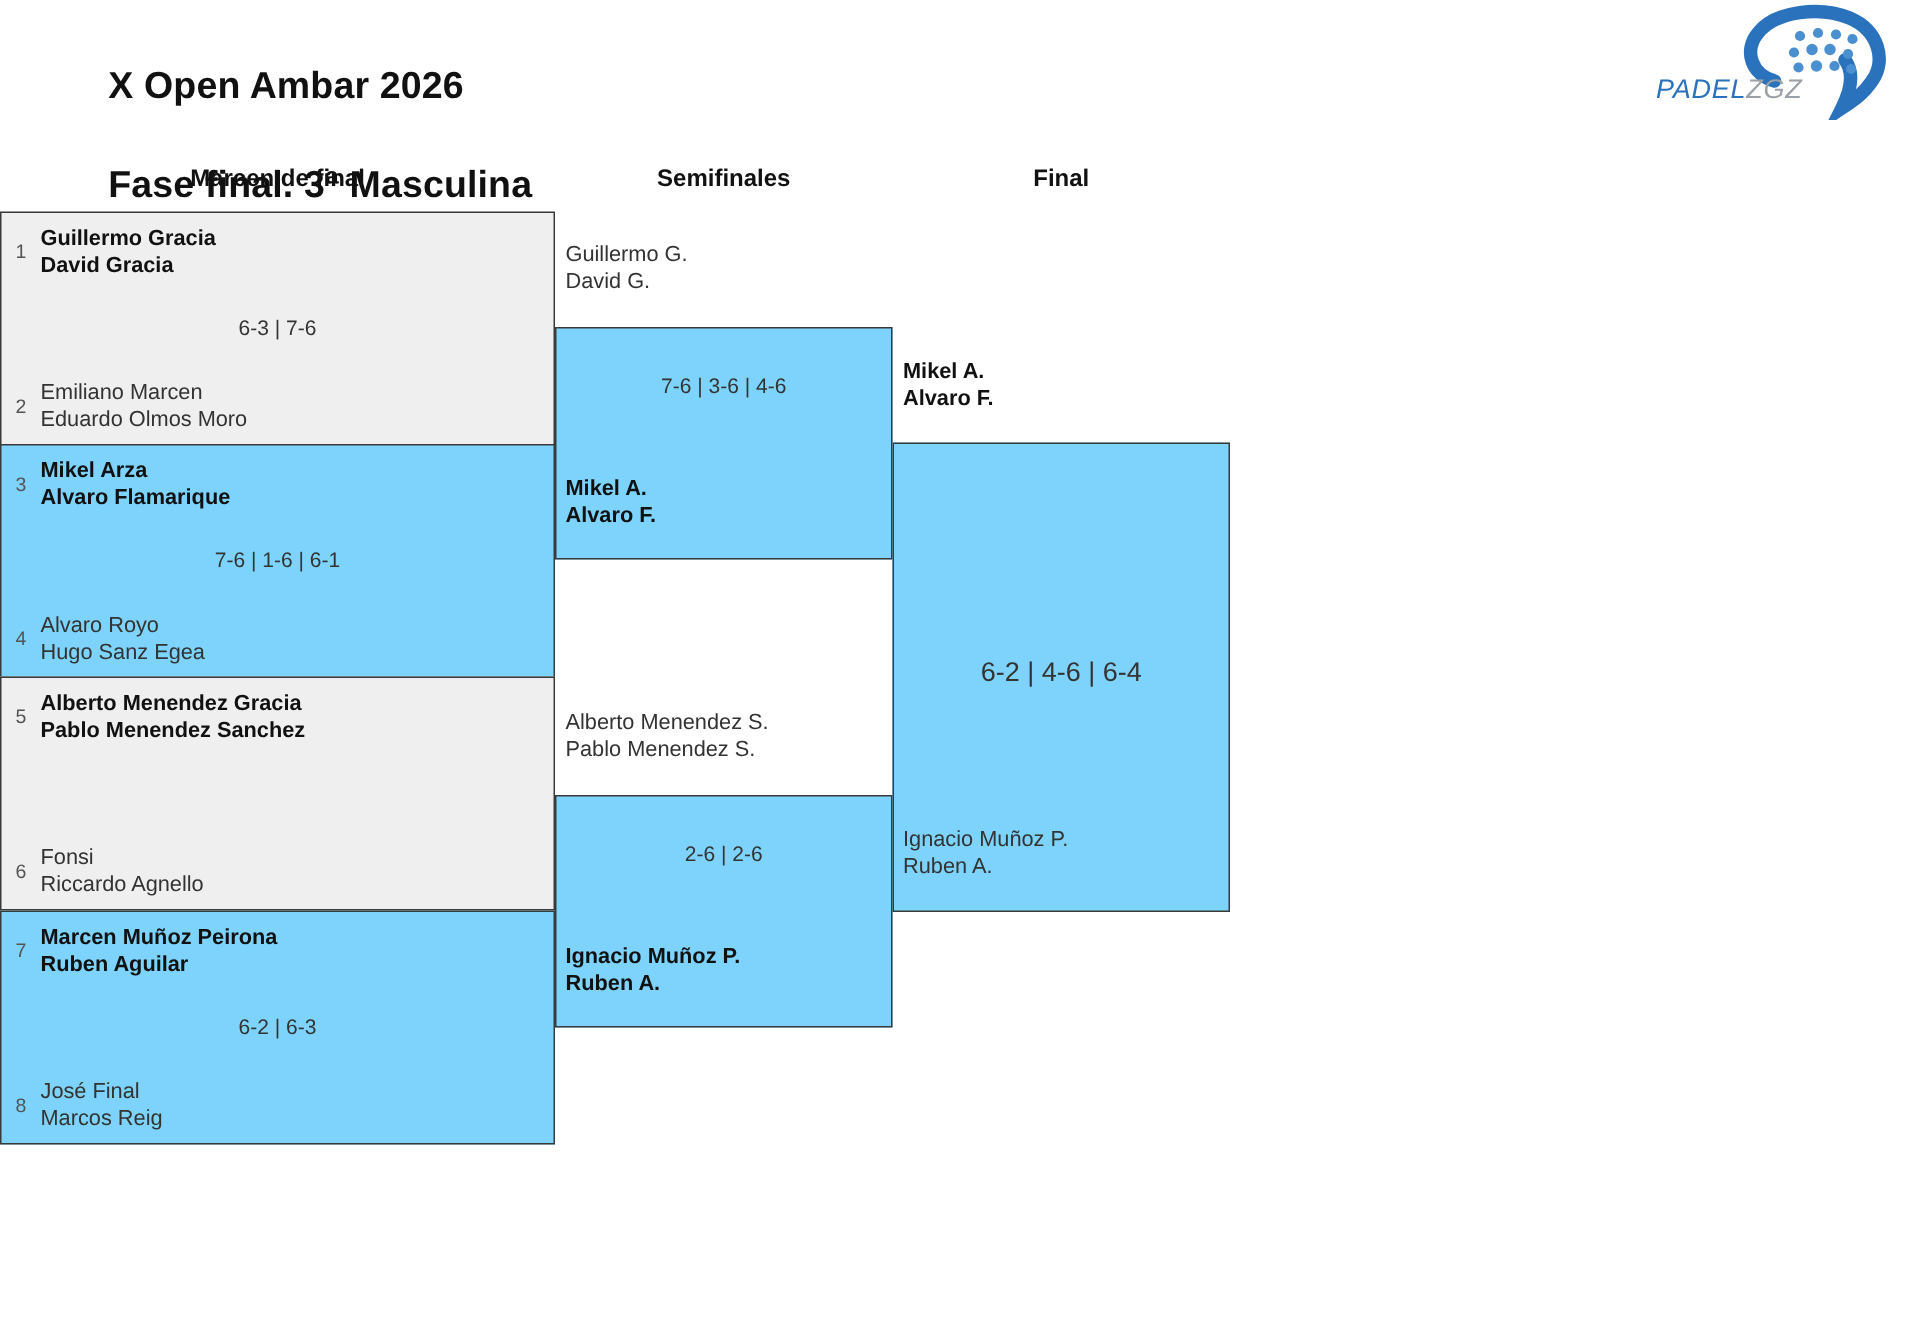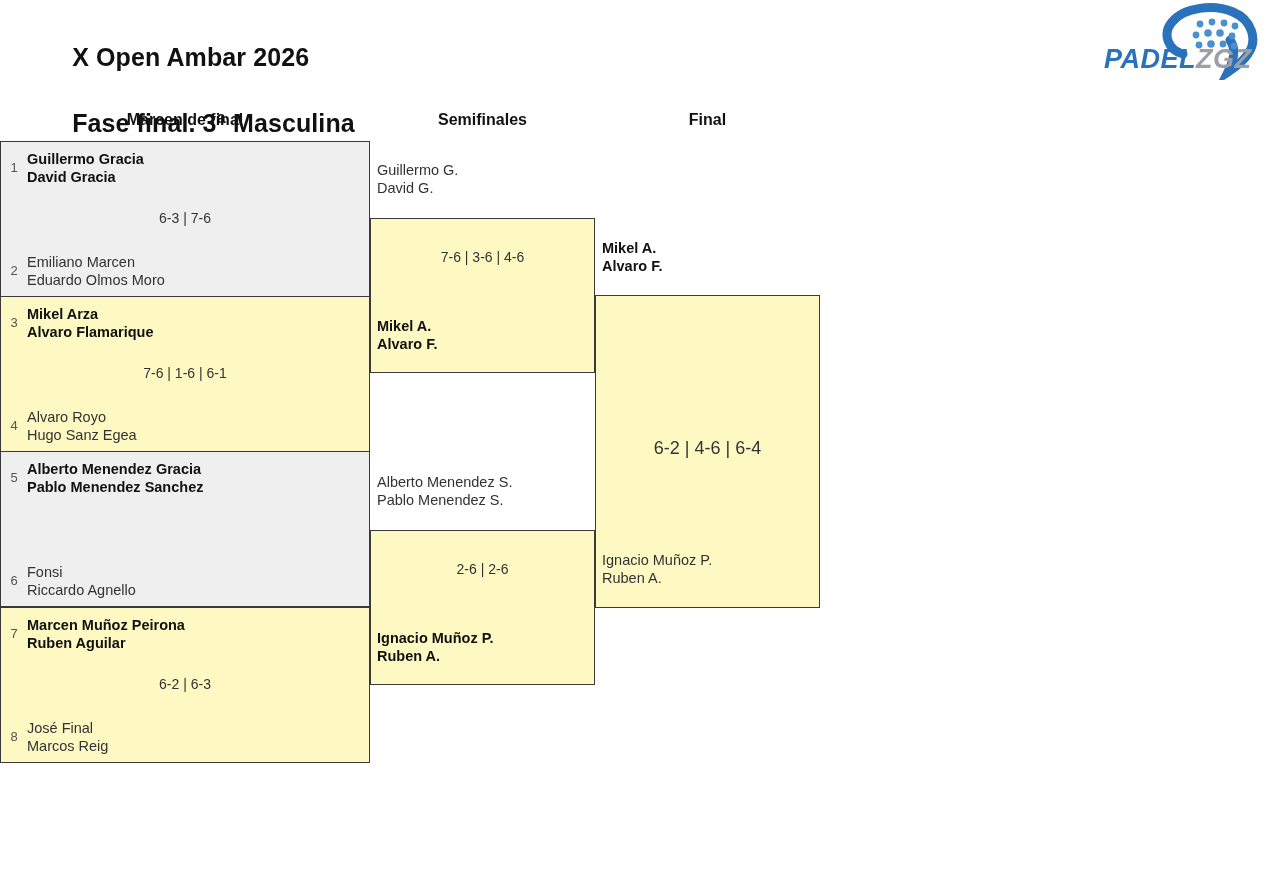--- a/index.html
+++ b/index.html
@@ -20,41 +20,41 @@
     color: #111111; letter-spacing: 0.1px;
     white-space: pre;
     padding-left: 44px;
   }
   .brand-logo {
     position: absolute; right: 2px; top: 2px;
     width: 190px; height: 78px;
   }
   .brand-wordmark {
     position: absolute; left: 16px; top: 42px;
-    font-size: 27px; font-weight: bold; font-style: italic;
+    font-size: 18px; font-weight: normal; font-style: italic;
     letter-spacing: 0.5px; line-height: 30px;
   }
   .brand-padel { color: #2a72bc; }
   .brand-zgz { color: #9aa0a6; }
 
   
   .round-header {
     position: absolute;
     font-size: 16px; font-weight: bold; color: #111111;
     text-align: center; line-height: 20px;
   }
   #rh-0 { left: 0px;   top: 110px; width: 370px; }
   #rh-1 { left: 370px; top: 110px; width: 225px; }
   #rh-2 { left: 595px; top: 110px; width: 225px; }
 
   
   .match {
     position: absolute;
     border: 1px solid #3a3a3a;
-    background: #fef9c3;
+    background: #7dd3fc;
   }
   .match.shaded { background: #efefef; }
 
   
   .qf { left: 0px; width: 370px; height: 156px; }
   #m-qf-0 { top: 141px; }
   #m-qf-1 { top: 296px; }
   #m-qf-2 { top: 451px; }
   #m-qf-3 { top: 607px; }
 

